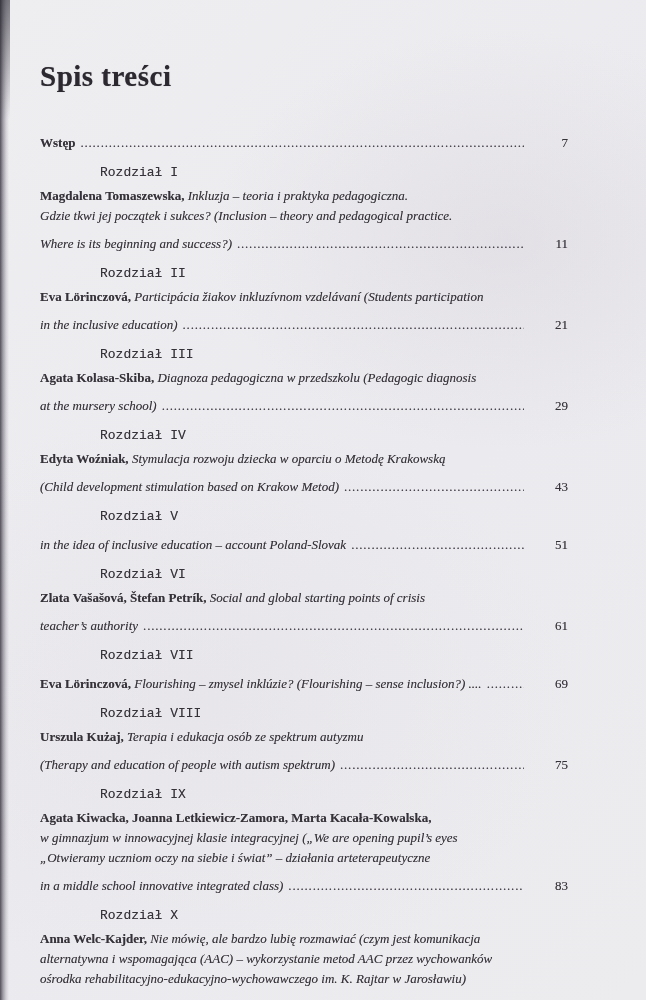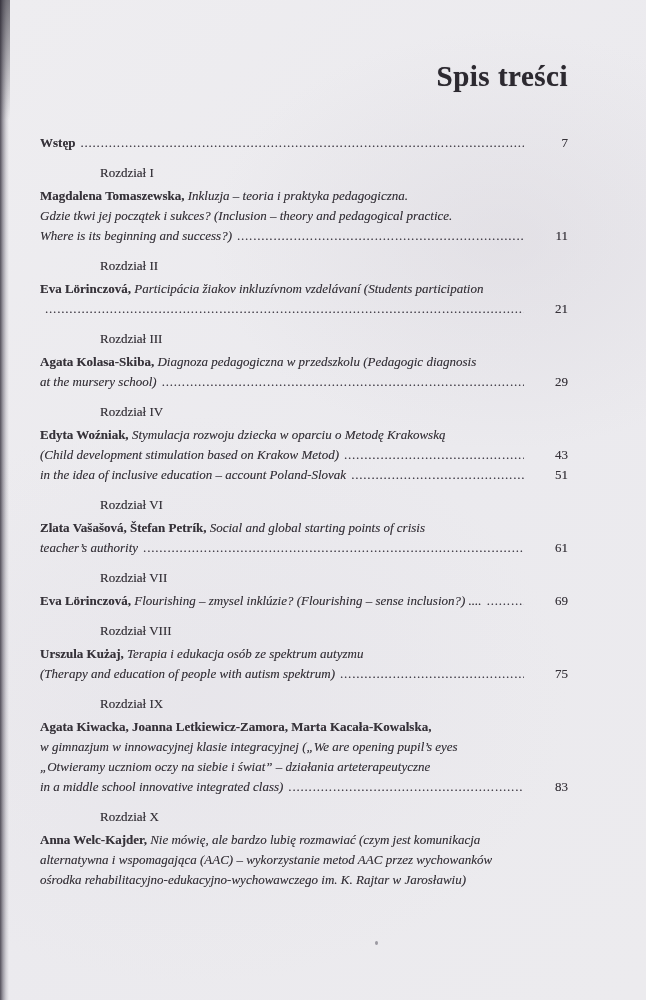--- a/index.html
+++ b/index.html
@@ -35,21 +35,21 @@
     background: linear-gradient(to bottom, rgba(30,28,38,0.55), rgba(0,0,0,0));
   }
   .content {
     position: absolute;
     left: 40px;
     top: 0;
     width: 528px;
   }
   .title {
     margin: 60px 0 0 0;
-    text-align: right;
+    text-align: left;
     font-size: 29px;
     font-weight: bold;
     letter-spacing: 0.5px;
     color: #2c2930;
     text-shadow: 0 0 0.7px rgba(44,41,48,0.55);
   }
   .toc {
     margin-top: 40px;
     font-size: 13px;
     line-height: 20px;
@@ -78,27 +78,29 @@
     margin: 0 14px 0 5px;
     color: #45414b;
   }
   .pageno {
     flex: none;
     min-width: 30px;
     text-align: right;
   }
   .chapter-heading {
     margin: 10px 0 3px 60px;
+    font-family: Liberation Mono, monospace;
   }
   .entry .line {
     white-space: nowrap;
   }
   .entry .line.last {
     display: flex;
     align-items: flex-start;
+    margin-top: 8px;
   }
   .speck {
     position: absolute;
     left: 375px; top: 941px;
     width: 3px; height: 4px;
     background: rgba(90,86,98,0.55);
     border-radius: 50%;
   }
 </style>
 </head>
@@ -126,20 +128,21 @@
           <div class="line last">
             <span class="ititle">Where is its beginning and success?)</span>
             <span class="leader">............................................................................................................................................................................................................................</span>
             <span class="pageno">11</span>
           </div>
         </div>
         <div class="chapter-heading">Rozdział II</div>
         <div class="entry">
           <div class="line"><span class="authors">Eva Lörinczová, </span><span class="ititle">Participácia žiakov inkluzívnom vzdelávaní (Students participation</span></div>
           <div class="line last">
+            <span class="ititle">in the inclusive education)</span>
             <span class="leader">............................................................................................................................................................................................................................</span>
             <span class="pageno">21</span>
           </div>
         </div>
         <div class="chapter-heading">Rozdział III</div>
         <div class="entry">
           <div class="line"><span class="authors">Agata Kolasa-Skiba, </span><span class="ititle">Diagnoza pedagogiczna w przedszkolu (Pedagogic diagnosis</span></div>
           <div class="line last">
             <span class="ititle">at the mursery school)</span>
             <span class="leader">............................................................................................................................................................................................................................</span>
@@ -148,20 +151,21 @@
         </div>
         <div class="chapter-heading">Rozdział IV</div>
         <div class="entry">
           <div class="line"><span class="authors">Edyta Woźniak, </span><span class="ititle">Stymulacja rozwoju dziecka w oparciu o Metodę Krakowską</span></div>
           <div class="line last">
             <span class="ititle">(Child development stimulation based on Krakow Metod)</span>
             <span class="leader">............................................................................................................................................................................................................................</span>
             <span class="pageno">43</span>
           </div>
         </div>
+        <div class="chapter-heading">Rozdział V</div>
         <div class="entry">
           <div class="line last">
             <span class="ititle">in the idea of inclusive education – account Poland-Slovak</span>
             <span class="leader">............................................................................................................................................................................................................................</span>
             <span class="pageno">51</span>
           </div>
         </div>
         <div class="chapter-heading">Rozdział VI</div>
         <div class="entry">
           <div class="line"><span class="authors">Zlata Vašašová, Štefan Petrík, </span><span class="ititle">Social and global starting points of crisis</span></div>

